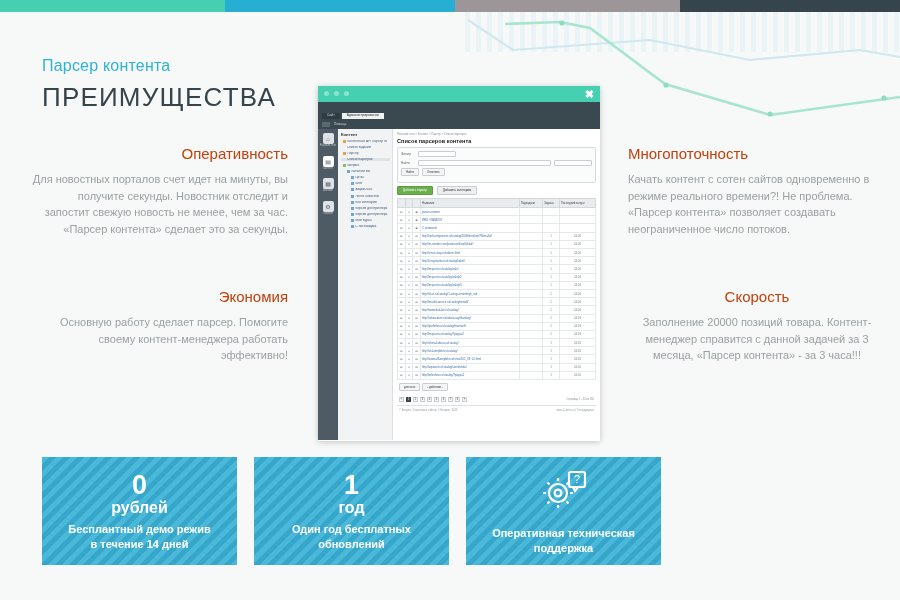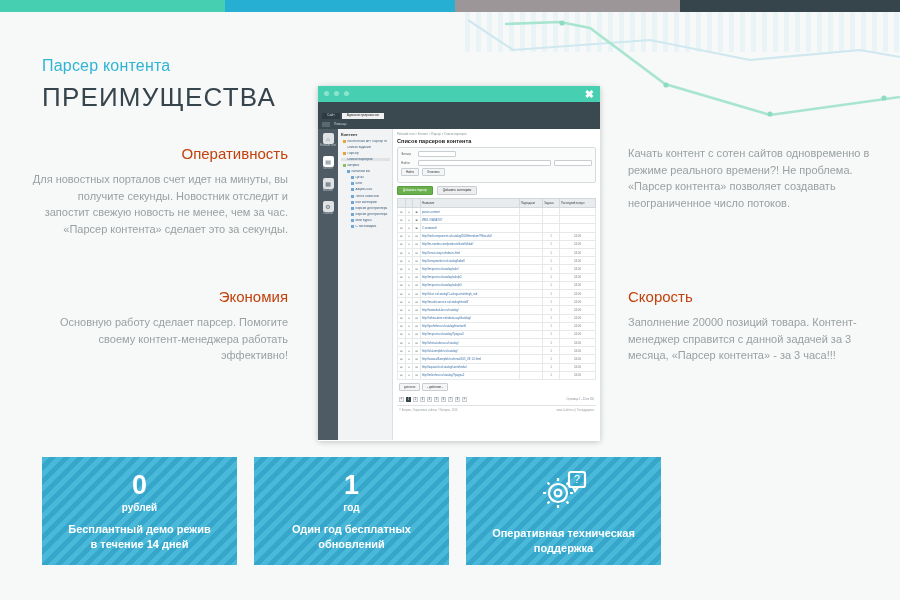--- a/index.html
+++ b/index.html
@@ -39,21 +39,21 @@
 
   
   .feature { position:absolute; width:258px; z-index:4; }
   .feature h3 { font-size:15px; font-weight:400; color:#c2410c; margin-bottom:9px; }
   .feature p  { font-size:11px; line-height:16.5px; color:#9aa1a3; }
   .col-left  { left:30px; text-align:right; }
   .col-right { left:628px; text-align:left; }
   .f1 { top:145px; }
   .f2 { top:288px; }
   .f3 { top:145px; }
-  .f4 { top:288px; }
+  .f4 { top:288px;text-align:center; }
 
   
   .appwin {
     position:absolute; left:318px; top:86px; width:282px; height:355px;
     background:#fff; z-index:3;
     box-shadow:0 1px 6px rgba(0,0,0,.22);
     overflow:hidden; font-family:"Liberation Sans", sans-serif;
   }
   .aw-title { height:16px; background:#46cfb0; position:relative; }
   .aw-dots { position:absolute; left:6px; top:5px; display:flex; gap:5px; }
@@ -135,21 +135,21 @@
   
   .boxes { position:absolute; left:42px; top:457px; width:816px; height:108px; display:flex; gap:17px; z-index:4; }
   .box {
     width:195px; height:108px;
     background:
       repeating-linear-gradient(135deg,#4ab8d9 0px,#4ab8d9 5px,#37a6cb 5px,#37a6cb 10px);
     color:#fff; display:flex; flex-direction:column; align-items:center; justify-content:center;
     text-align:center; padding:0 10px;
   }
   .box .num { font-size:27px; font-weight:bold; line-height:30px; }
-  .box .unit { font-size:10px; font-weight:bold; line-height:16px; margin-bottom:6px; }
+  .box .unit { font-size:16px; font-weight:bold; line-height:16px; margin-bottom:6px; }
   .box .cap { font-size:11px; font-weight:bold; line-height:15px; }
   .box .ico { margin-bottom:9px; }
 </style>
 </head>
 <body>
 
 <div class="topbar">
   <i class="tb-green"></i>
   <i class="tb-blue"></i>
   <i class="tb-gray"></i>
@@ -173,20 +173,21 @@
 
 <div class="feature col-left f1">
   <h3>Оперативность</h3>
   <p>Для новостных порталов счет идет на минуты, вы получите секунды. Новостник отследит и запостит свежую новость не менее, чем за час. «Парсер контента» сделает это за секунды.</p>
 </div>
 <div class="feature col-left f2">
   <h3>Экономия</h3>
   <p>Основную работу сделает парсер. Помогите своему контент-менеджера работать эффективно!</p>
 </div>
 <div class="feature col-right f3">
+  <h3>Многопоточность</h3>
   <p>Качать контент с сотен сайтов одновременно в режиме реального времени?! Не проблема. «Парсер контента» позволяет создавать неограниченное число потоков.</p>
 </div>
 <div class="feature col-right f4">
   <h3>Скорость</h3>
   <p>Заполнение 20000 позиций товара. Контент-менеджер справится с данной задачей за 3 месяца, «Парсер контента» -  за 3 часа!!!</p>
 </div>
 
 <div class="appwin">
 
   <div class="aw-title">

